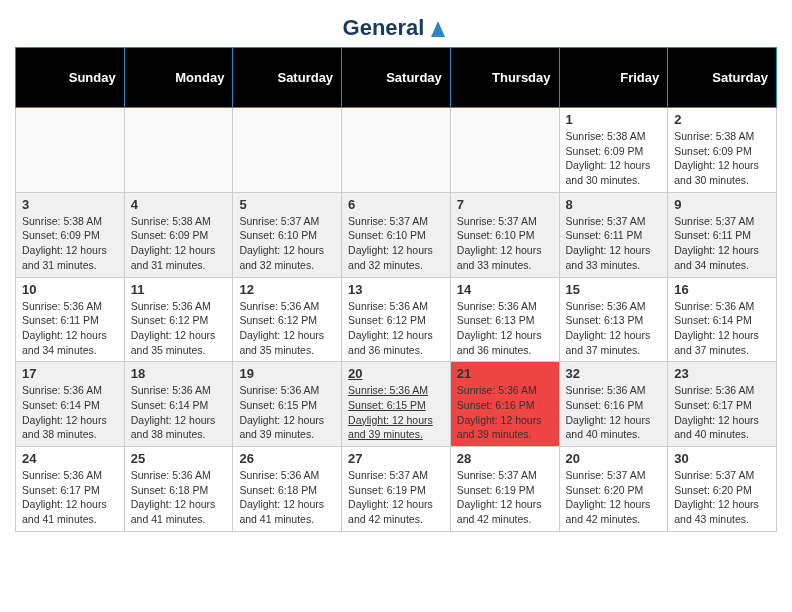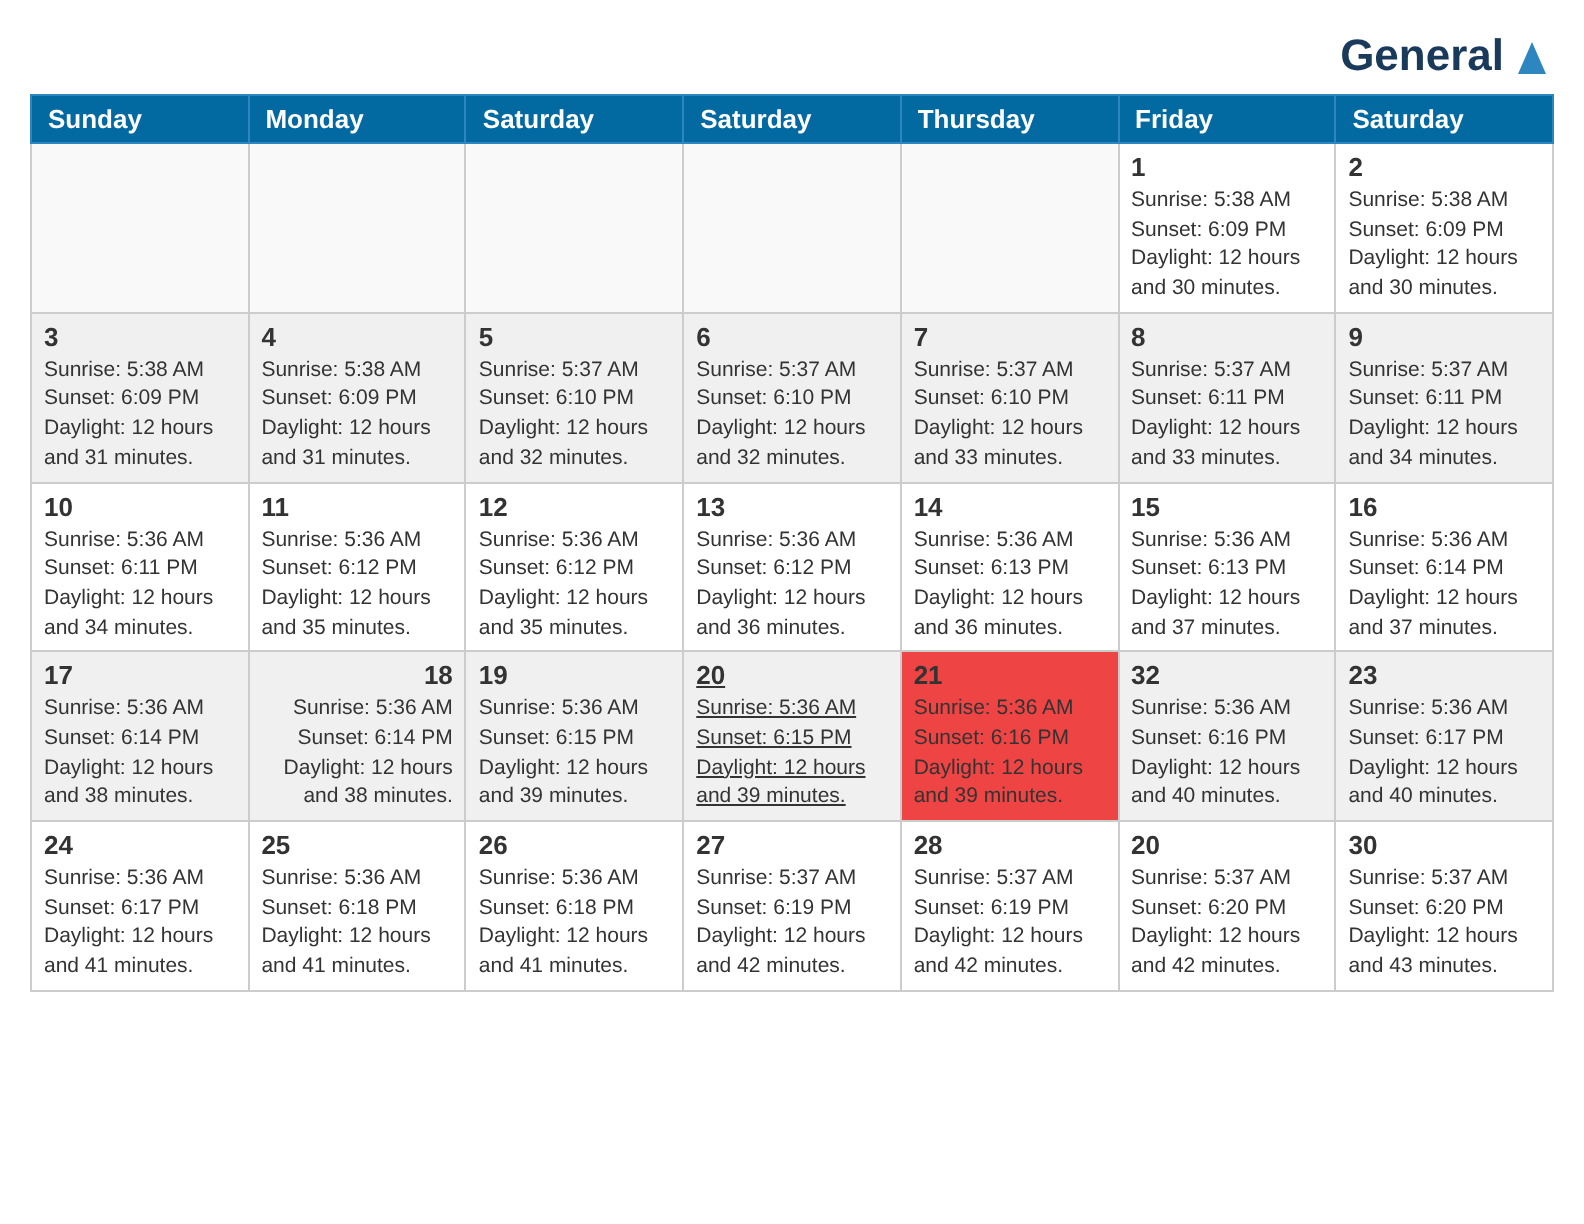--- a/index.html
+++ b/index.html
@@ -1,25 +1,25 @@
 <!DOCTYPE html>
 <html><head>
   <meta charset="utf-8">
   <style>
     * { box-sizing: border-box; margin: 0; padding: 0; }
     body { font-family: Arial, sans-serif; background: #fff; width: 792px; min-height: 612px; padding: 15px; }
     
-    .header { display: flex; justify-content: flex-end; align-items: flex-start; margin-bottom: 10px; }
+    .header { display: flex; justify-content: center; align-items: flex-start; margin-bottom: 10px; }
     
     .title-area { text-align: right; }
     .calendar-title { font-size: 36px; font-weight: bold; color: #333; }
     .calendar-subtitle { font-size: 16px; color: #333; }
     
     .calendar { width: 100%; border-collapse: collapse; }
-    .calendar th { background: #0369a1; color: #fff; text-align: left; padding: 4px 8px; font-size: 13px; border: 1px solid #2e86c1; }
+    .calendar th { background: #000000; color: #fff; text-align: right; padding: 22px 8px; font-size: 13px; border: 1px solid #2e86c1; }
     .calendar td { border: 1px solid #ccc; vertical-align: top; padding: 4px 6px; min-height: 80px; width: calc(100%/7); font-size: 11px; color: #333; background: #fff; }
     .calendar td.empty { background: #f9f9f9; }
     .calendar tr:nth-child(even) td { background: #f0f0f0; }
     .calendar tr:nth-child(even) td.empty { background: #e8e8e8; }
     
     .day-num { font-size: 13px; font-weight: bold; display: block; margin-bottom: 2px; }
     .day-info { font-size: 10.5px; line-height: 1.4; color: #333; }
 
     .logo-container { display: flex; align-items: center; gap: 2px; }
   </style>
@@ -164,21 +164,21 @@
 Daylight: 12 hours and 37 minutes.</div>
         </td>
       </tr>
       <tr>
         <td style="background: rgb(240, 240, 240);">
           <span class="day-num">17</span>
           <div class="day-info" style="white-space: pre-line;">Sunrise: 5:36 AM
 Sunset: 6:14 PM
 Daylight: 12 hours and 38 minutes.</div>
         </td>
-        <td style="background: rgb(240, 240, 240); text-align: right;">
+        <td style="background: rgb(240, 240, 240);">
           <span class="day-num">18</span>
           <div class="day-info" style="white-space: pre-line;">Sunrise: 5:36 AM
 Sunset: 6:14 PM
 Daylight: 12 hours and 38 minutes.</div>
         </td>
         <td style="background: rgb(240, 240, 240); margin-top: 20px;">
           <span class="day-num">19</span>
           <div class="day-info" style="white-space: pre-line;">Sunrise: 5:36 AM
 Sunset: 6:15 PM
 Daylight: 12 hours and 39 minutes.</div>

